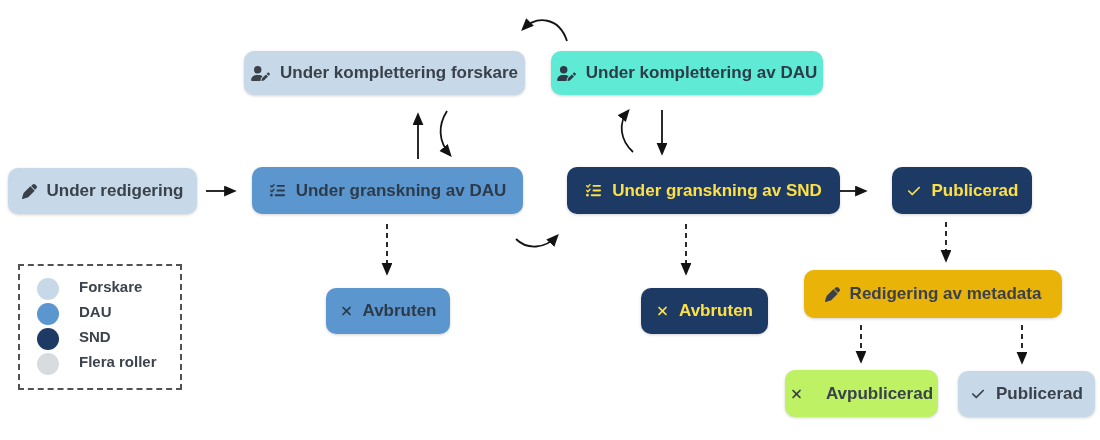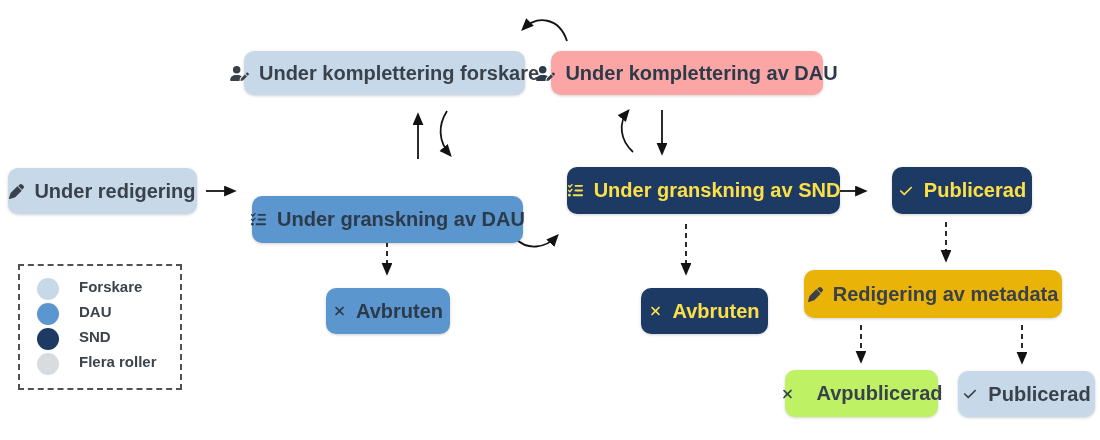--- a/index.html
+++ b/index.html
@@ -6,33 +6,33 @@
   body {
     width:1100px; height:440px; position:relative; overflow:hidden;
     background:#ffffff;
     font-family:"Liberation Sans", sans-serif;
   }
   .stage { position:absolute; inset:0; width:1100px; height:440px; }
 
   
   .node {
     position:absolute; display:flex; align-items:center; justify-content:center;
-    gap:10px; border-radius:10px; font-weight:700; font-size:20px;
+    gap:10px; border-radius:10px; font-weight:700; font-size:17px;
     box-shadow:0 1px 3px rgba(0,0,0,.18); box-sizing:border-box; white-space:nowrap;
   }
   .node .icon { display:inline-flex; align-items:center; }
   .role-forskare { color:#3a414b; }
   .role-dau      { color:#2d3a49; }
   .role-snd      { color:#fde047;margin-left:16px; }
   .role-flera    { color:#3a414b; }
 
   .n0  { left:8px;   top:168px; width:189px; height:46px; }
   .n1  { left:244px; top:51px;  width:281px; height:44px; }
   .n2  { left:551px; top:51px;  width:272px; height:44px; }
-  .n3  { left:252px; top:167px; width:271px; height:47px;margin-top:29px; }
+  .n3  { left:252px; top:167px; width:271px; height:47px; }
   .n4  { left:551px; top:167px; width:273px; height:47px; }
   .n5  { left:876px; top:167px; width:140px; height:47px; }
   .n6  { left:326px; top:288px; width:124px; height:46px; }
   .n7  { left:625px; top:288px; width:127px; height:46px; }
   .n8  { left:804px; top:270px; width:258px; height:48px; }
   .n9  { left:785px; top:370px; width:153px; height:47px; }
   .n10 { left:958px; top:371px; width:137px; height:46px; }
 
   
   .arrows { position:absolute; inset:0; pointer-events:none; }
@@ -107,21 +107,21 @@
 
   <div class="node n1 role-forskare" style="background-color: rgb(199, 217, 232);">
     <span class="icon">
         <svg width="19" height="15" fill="currentColor">
           <use href="#sym-user-pen"></use>
         </svg>
       </span>
     <span>Under komplettering forskare</span>
   </div>
 
-  <div class="node n2 role-dau" style="background-color: #fca5a5;">
+  <div class="node n2 role-dau" style="background-color: #5eead4;">
     <span class="icon">
         <svg width="19" height="15" fill="currentColor">
           <use href="#sym-user-pen"></use>
         </svg>
       </span>
     <span>Under komplettering av DAU</span>
   </div>
 
   <div class="node n3 role-dau" style="background-color: rgb(91, 150, 207);">
     <span class="icon">

